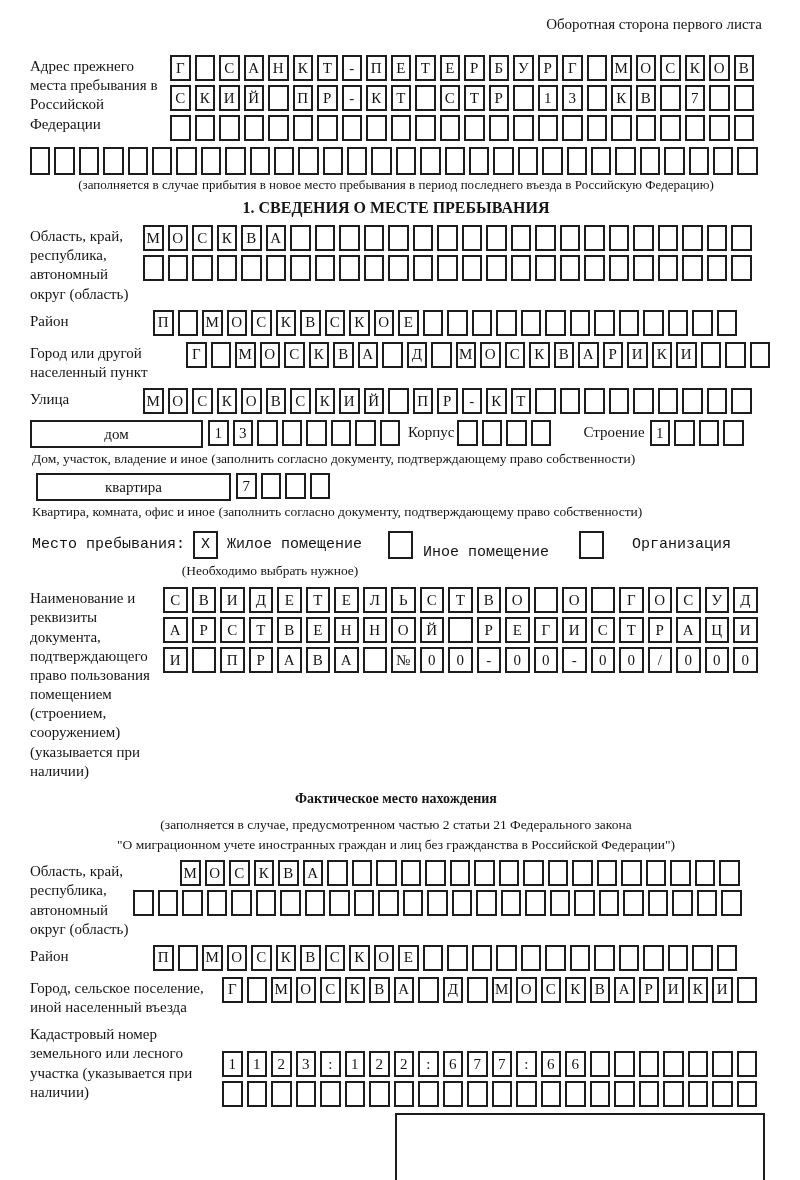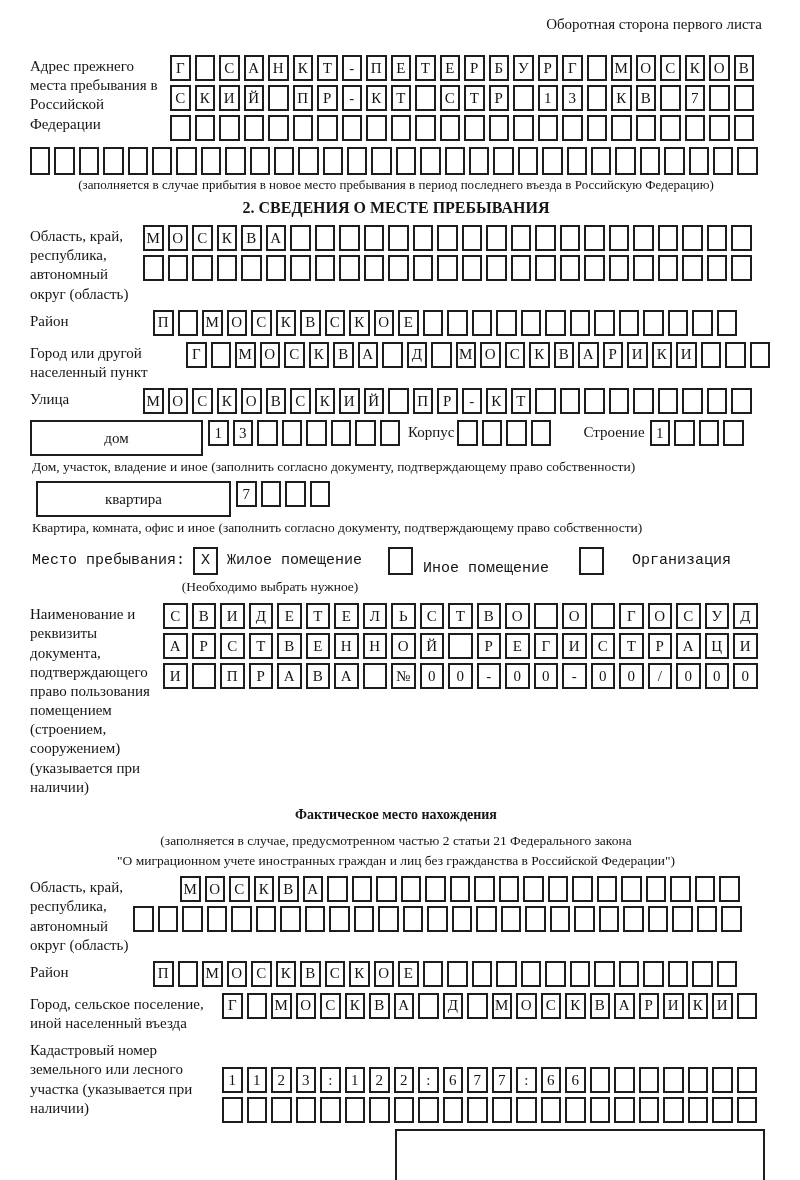--- a/index.html
+++ b/index.html
@@ -31,21 +31,21 @@
 
   .fullrow { margin:4px 0 2px 0; }
   .fullrow .cell { width:20.4px; height:28px; }
 
   .note { font-size:13px; text-align:center; margin:2px 0 4px 0; }
   .note-left { font-size:13.5px; text-align:left; margin:3px 0 6px 2px; }
   .section-title { font-size:16px; font-weight:bold; text-align:center; margin:6px 0 8px 0; }
 
   .domrow { display:flex; align-items:flex-start; margin-bottom:2px; }
   .widebox {
-    flex:none; height:36px; border:2px solid #1d1d1d;
+    flex:none; height:28px; border:2px solid #1d1d1d;
     display:flex; align-items:center; justify-content:center;
     font-size:15px;
   }
   .widebox.dom { width:173px; margin-right:5px; }
   .widebox.kvartira { width:195px; margin-left:6px; margin-right:5px; }
   .inline-label { font-size:15px; padding-top:4px; flex:none; }
 
   .mestorow { display:flex; align-items:center; margin:8px 0 2px 2px; font-size:15px;font-family:Liberation Mono, monospace; }
   .checkbox {
     flex:none; width:25px; height:28px; border:2px solid #1d1d1d;
@@ -177,21 +177,21 @@
       <span class="cell"></span>
       <span class="cell"></span>
       <span class="cell"></span>
       <span class="cell"></span>
       <span class="cell"></span>
       <span class="cell"></span>
       <span class="cell"></span>
     </div>
   <div class="note">(заполняется в случае прибытия в новое место пребывания в период последнего въезда в Российскую Федерацию)</div>
 
-  <div class="section-title">2. СВЕДЕНИЯ О МЕСТЕ ПРЕБЫВАНИЯ</div>
+  <div class="section-title">1. СВЕДЕНИЯ О МЕСТЕ ПРЕБЫВАНИЯ</div>
 
   <div class="field">
     <div class="flabel w113">Область, край, республика, автономный округ (область)</div>
     <div class="rows">
       <div class="cellrow">
           <span class="cell">М</span>
           <span class="cell">О</span>
           <span class="cell">С</span>
           <span class="cell">К</span>
           <span class="cell">В</span>

